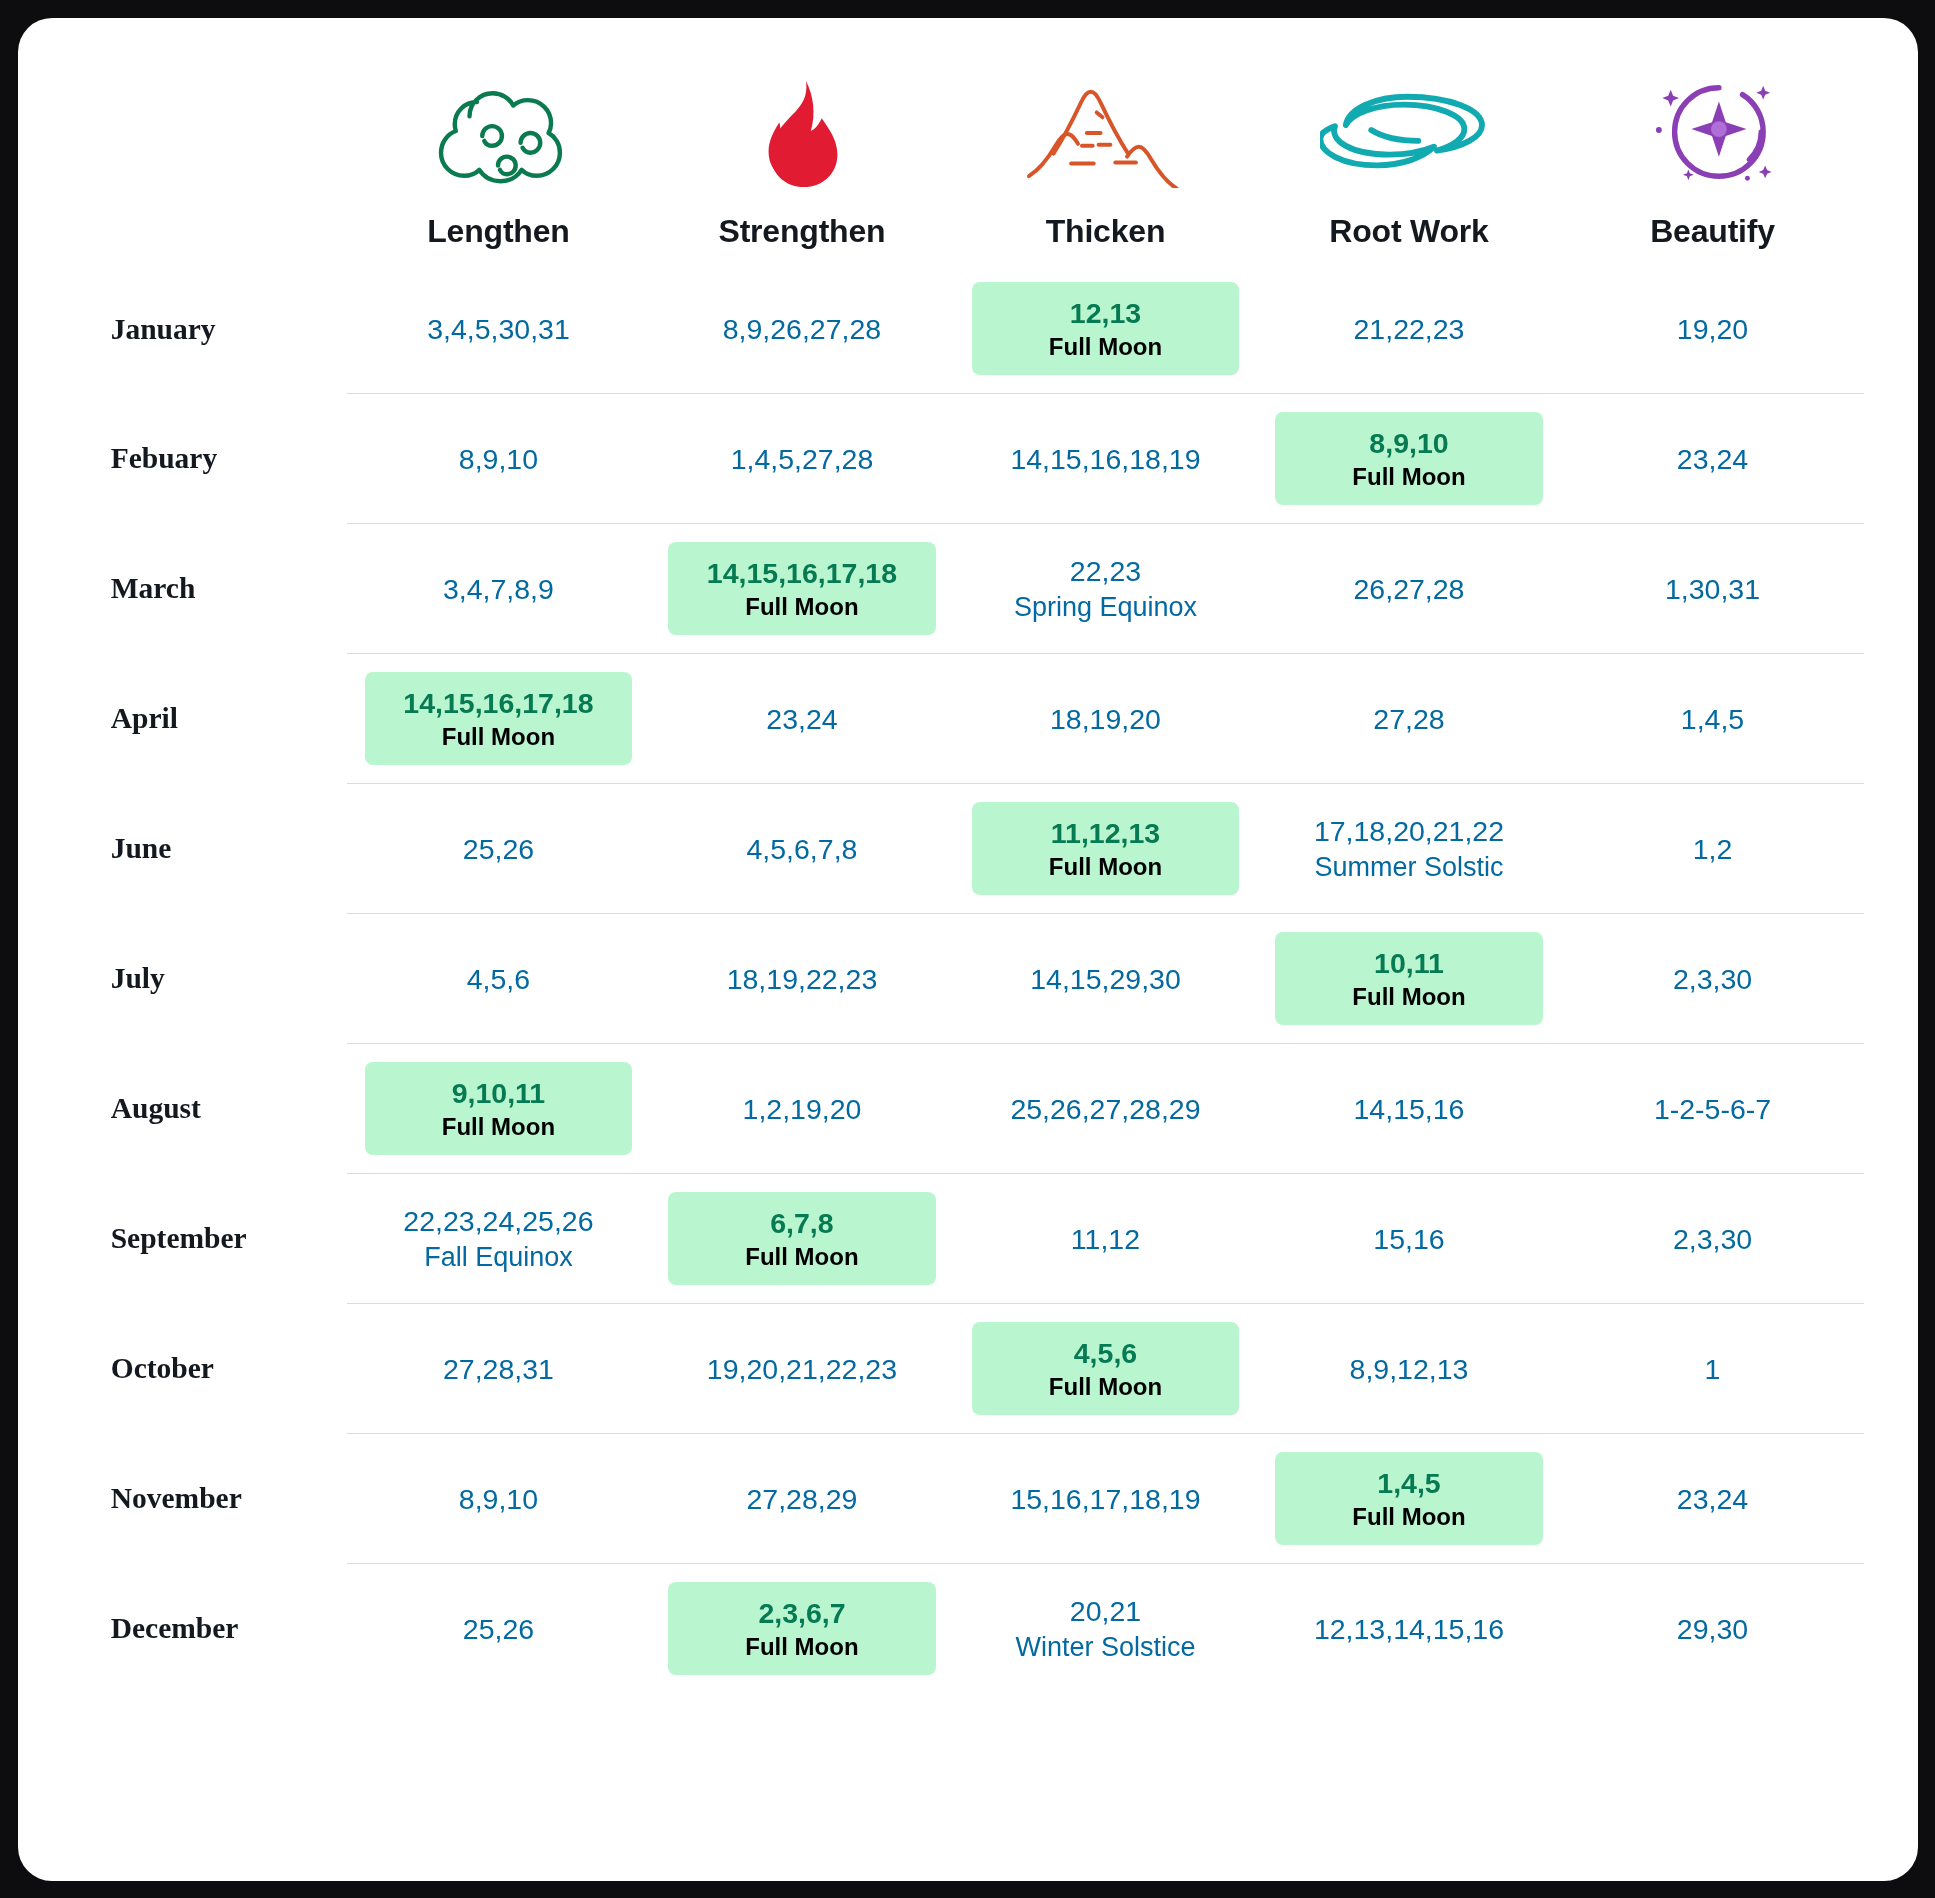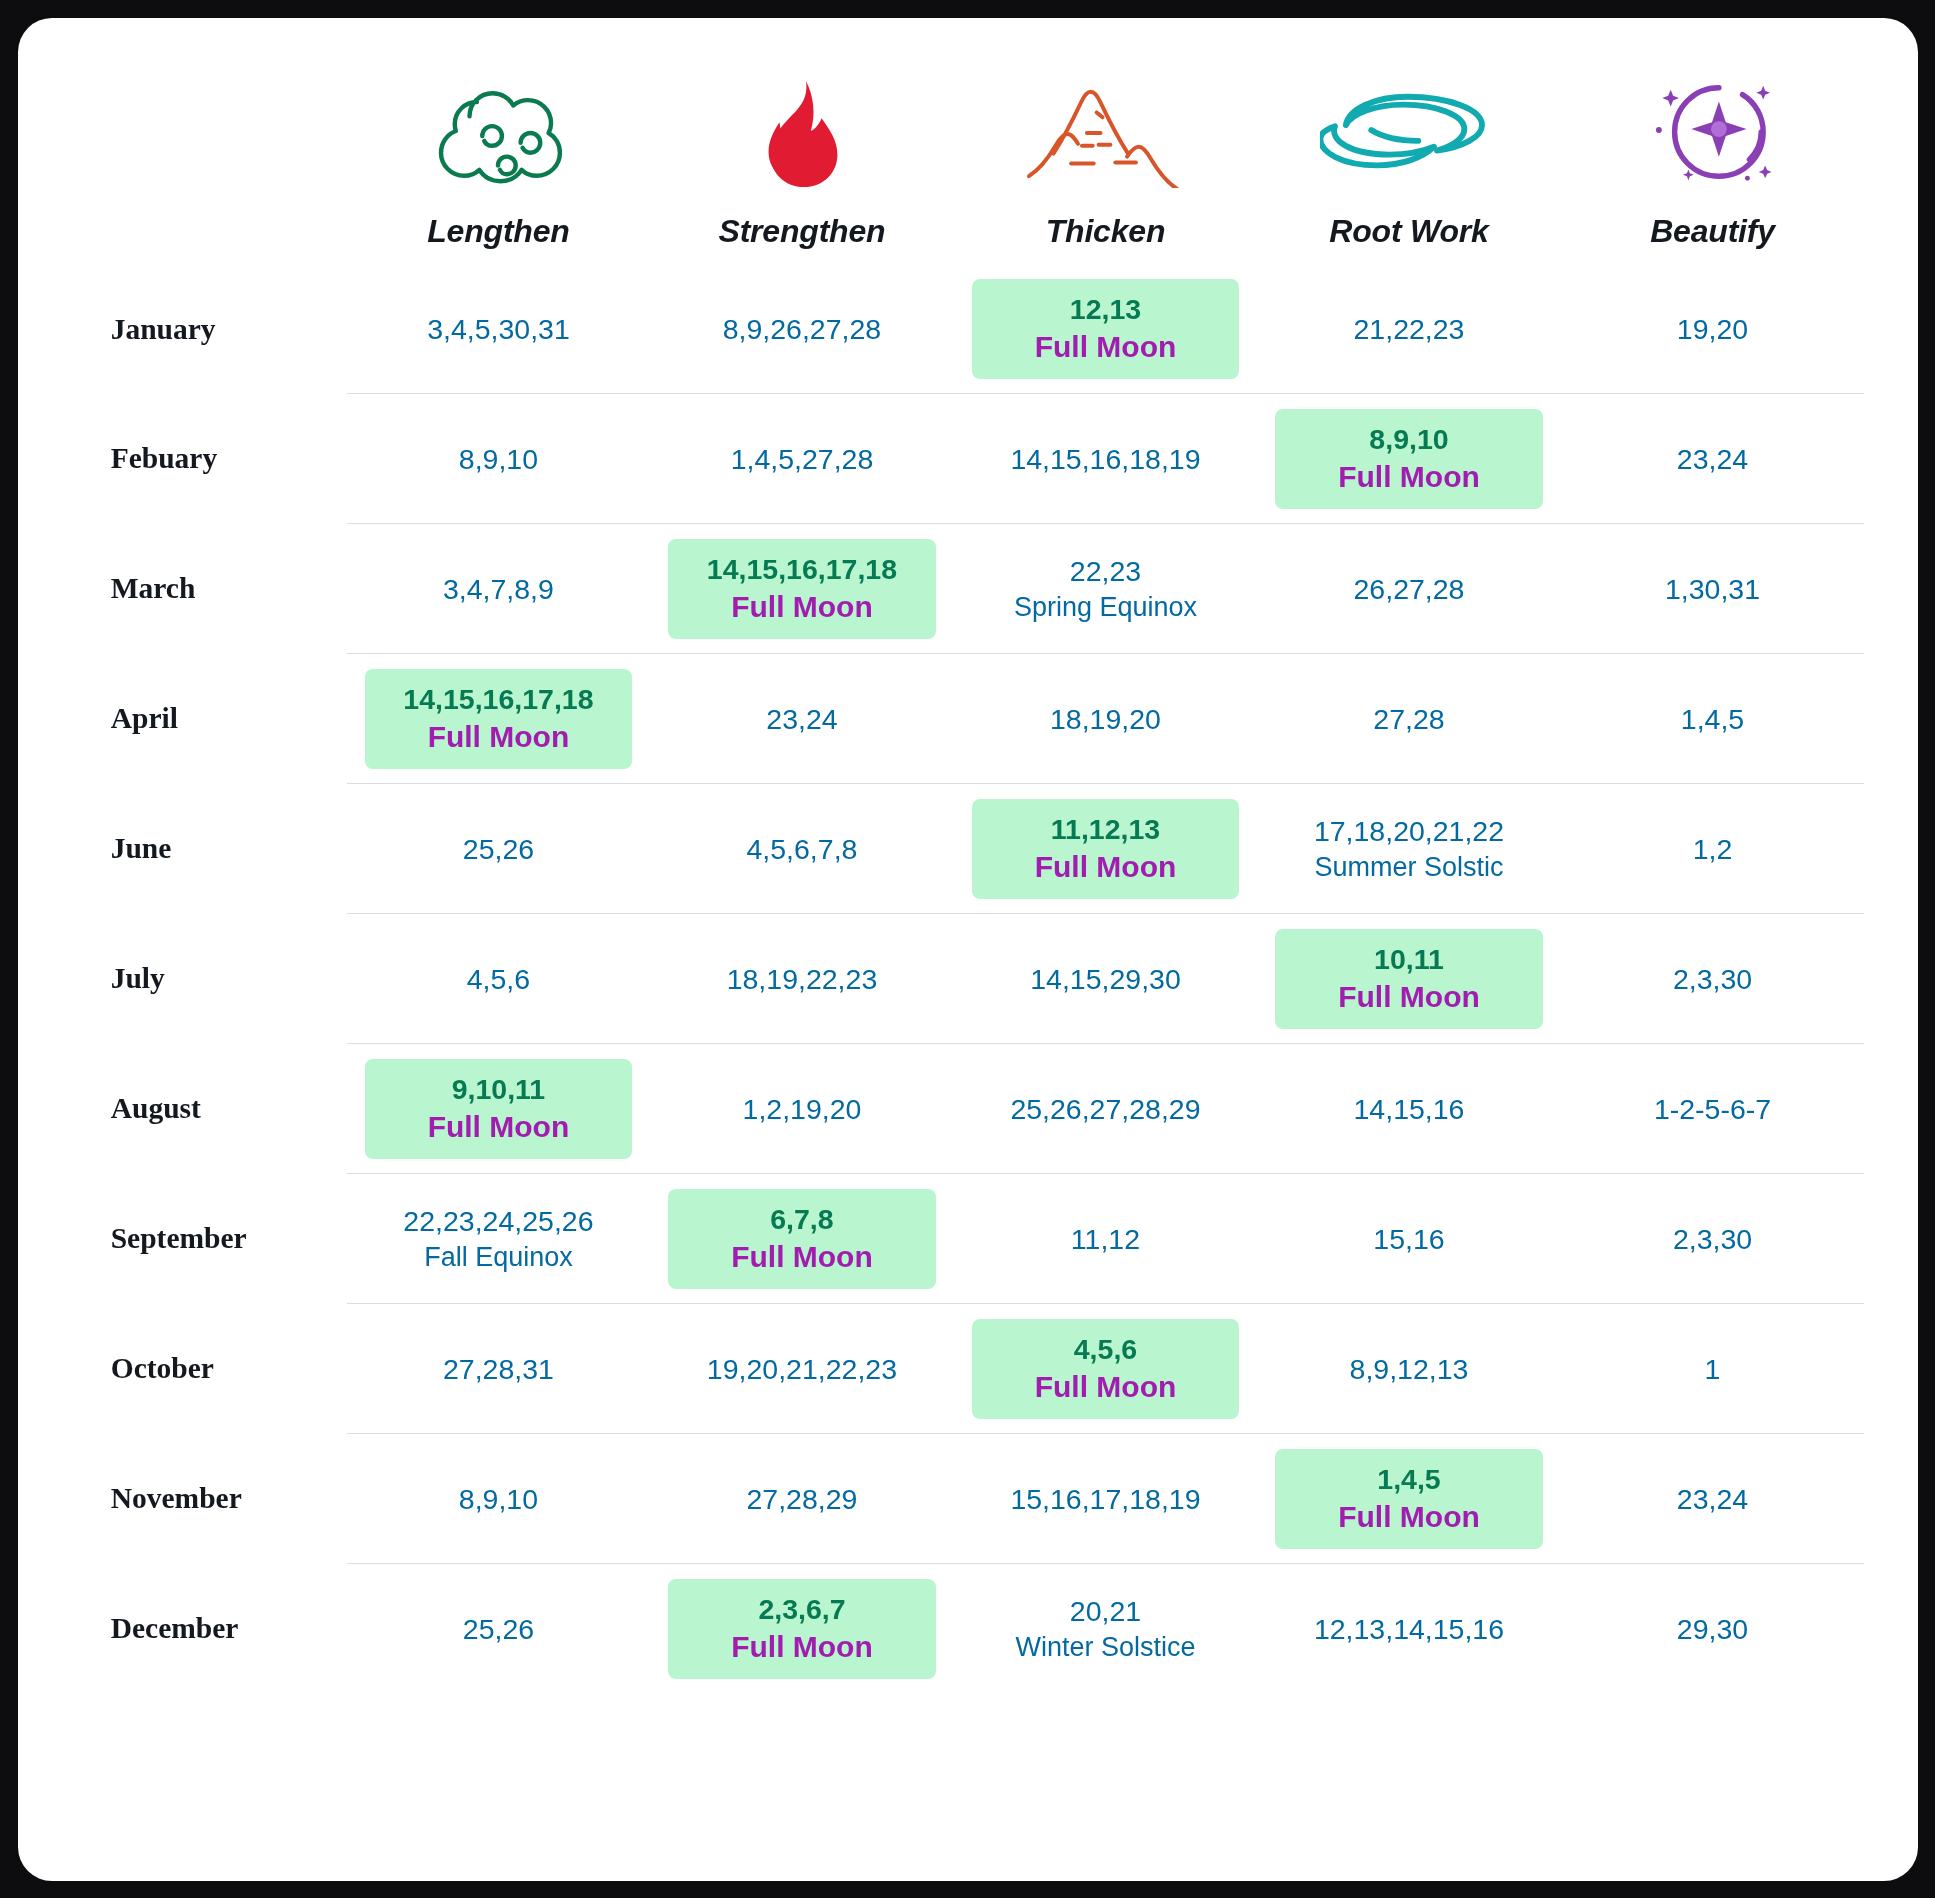--- a/index.html
+++ b/index.html
@@ -29,21 +29,20 @@
   table.cal {
     width: 100%;
     border-collapse: collapse;
     table-layout: fixed;
   }
   table.cal col.monthcol { width: 275px; }
 
   thead th {
     vertical-align: bottom;
     padding-bottom: 14.8px;
-    font-style: italic;
   }
   .headcell {
     display: flex;
     flex-direction: column;
     align-items: center;
     justify-content: flex-end;
   }
   .icon-wrap {
     height: 143px;
     display: flex;
@@ -94,22 +93,22 @@
   .cell.highlight {
     background: #b9f5cf;
     color: #067a52;
     font-weight: 700;
     padding: 12.8px 16.7px;
     width: 88%;
     border-radius: 8px;
   }
   .cell.highlight .l2 {
     font-weight: 700;
-    color: #a21caf;
-    font-size: 30px;
+    color: #000000;
+    font-size: 24px;
     text-align: center;
   }
 </style>
 </head>
 <body>
 
 <div id="page">
   <div class="card">
     <table class="cal">
       <colgroup>

